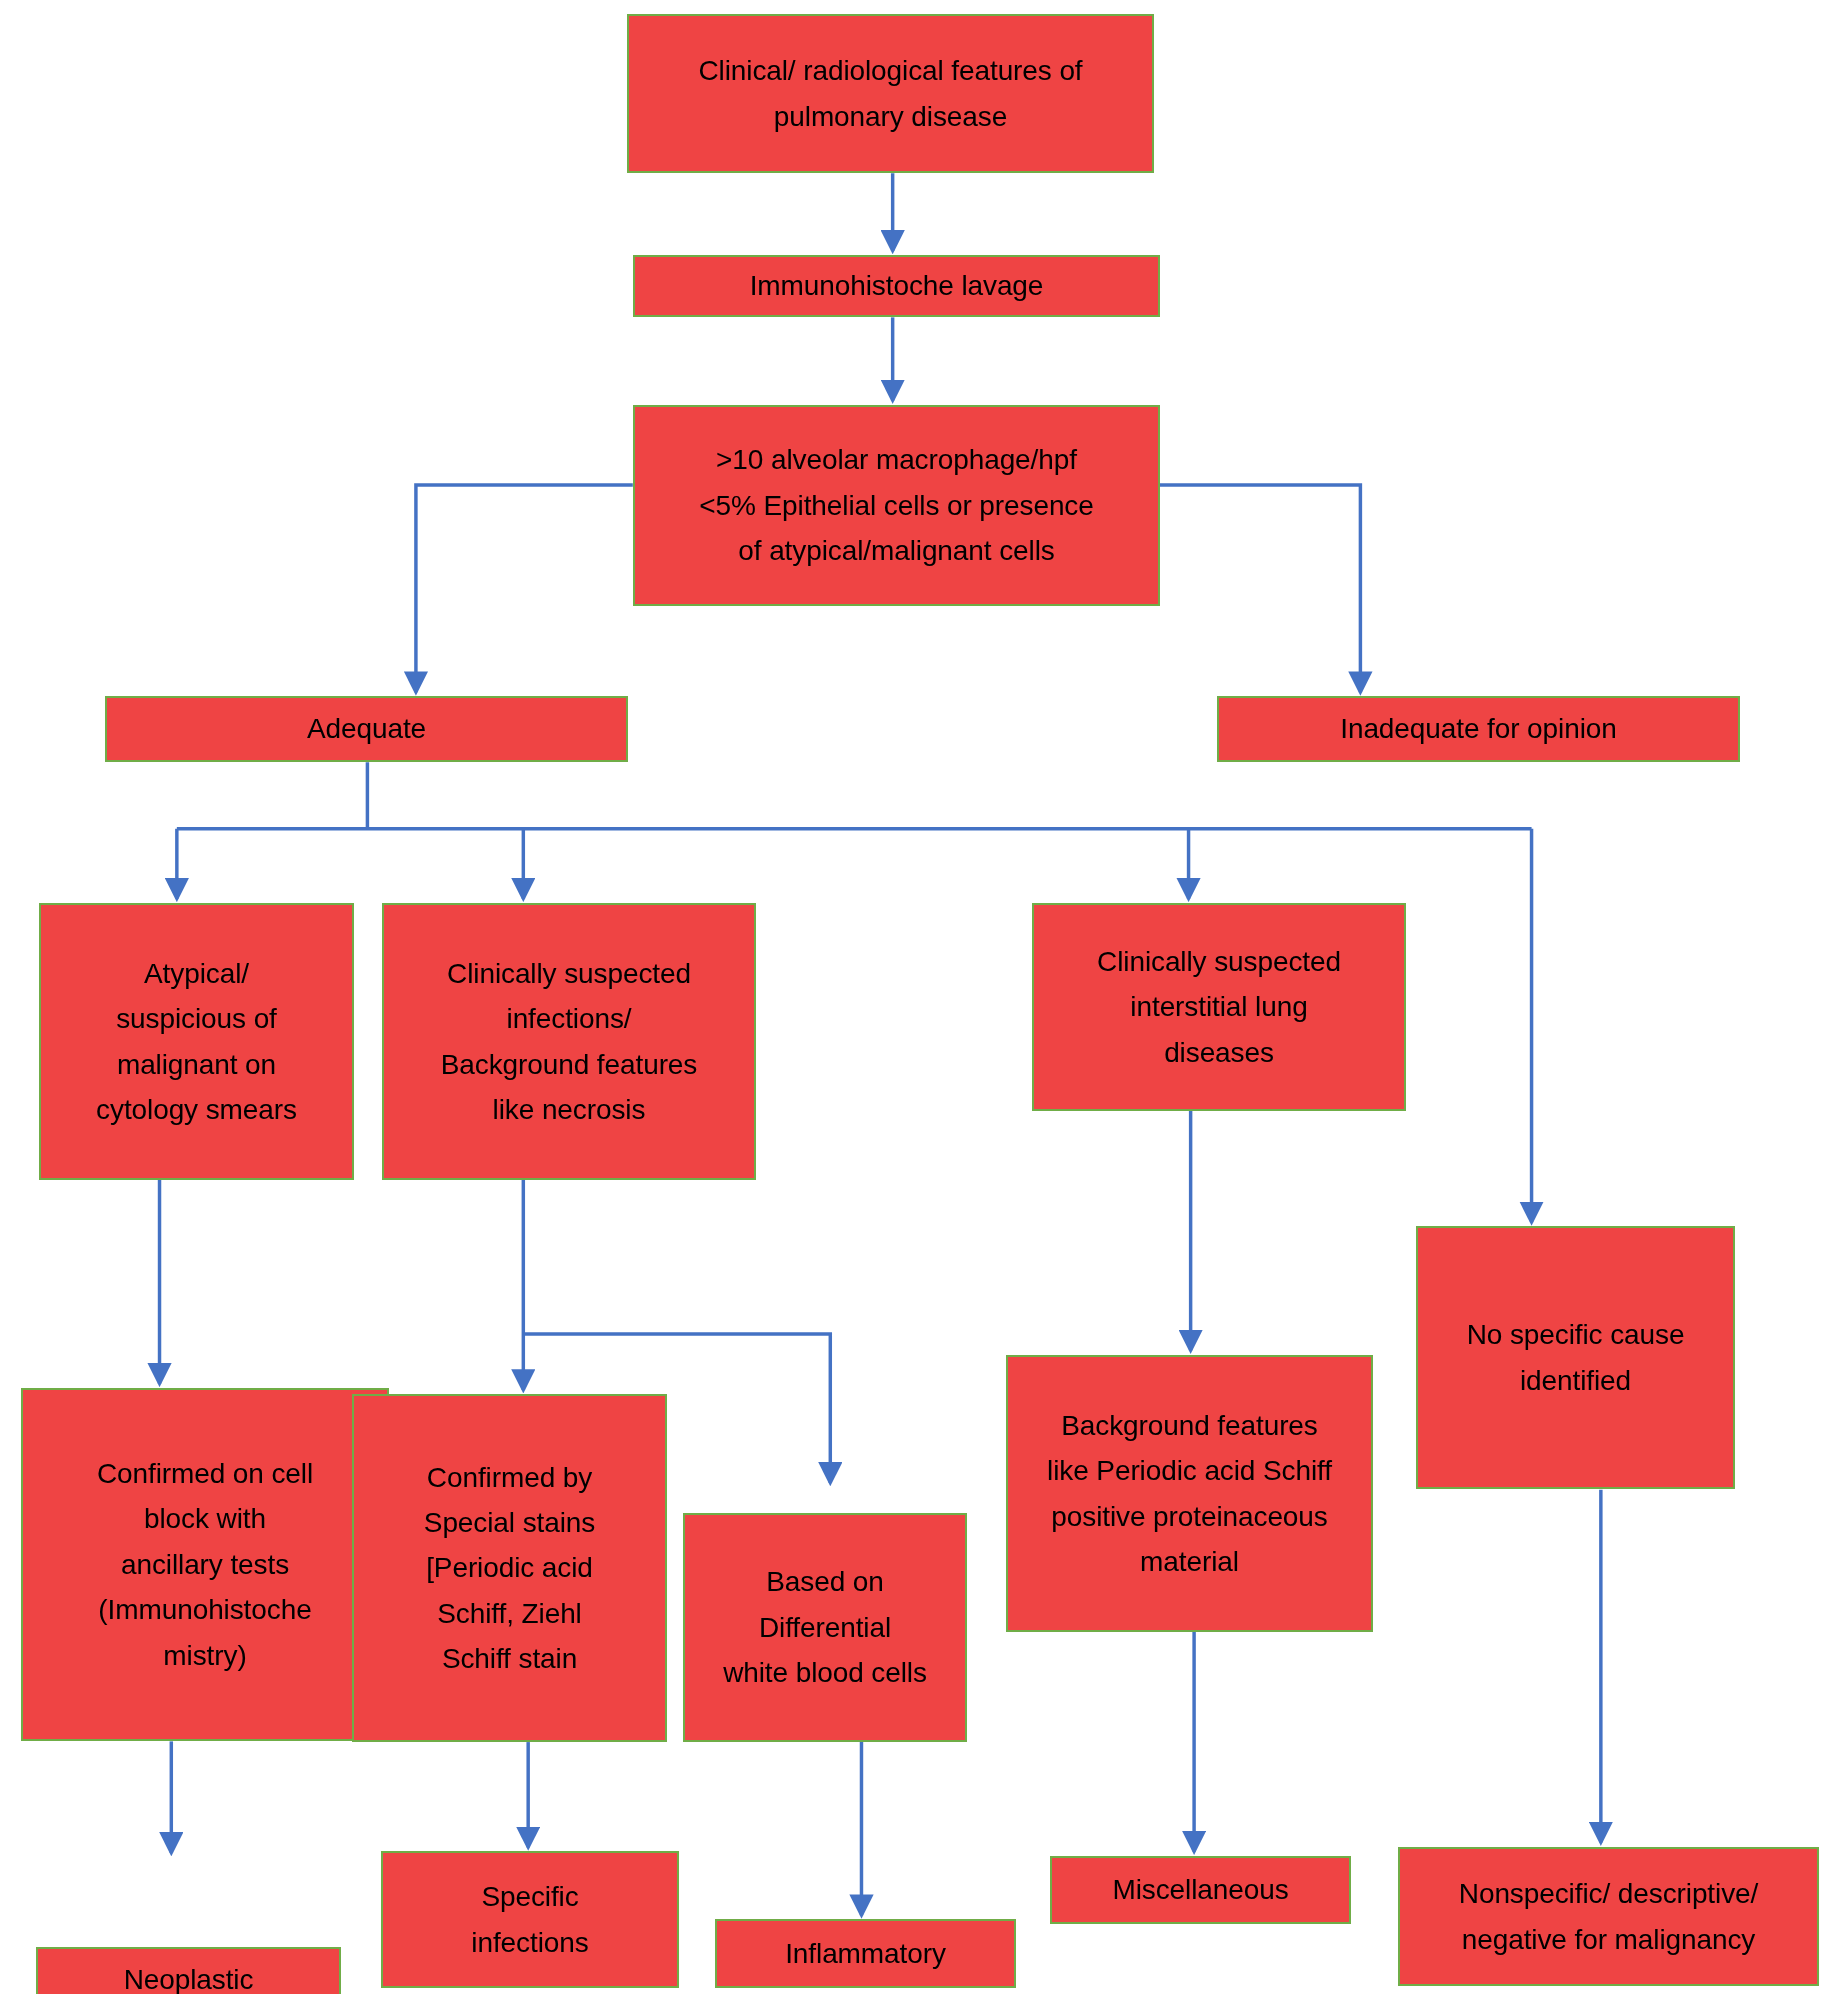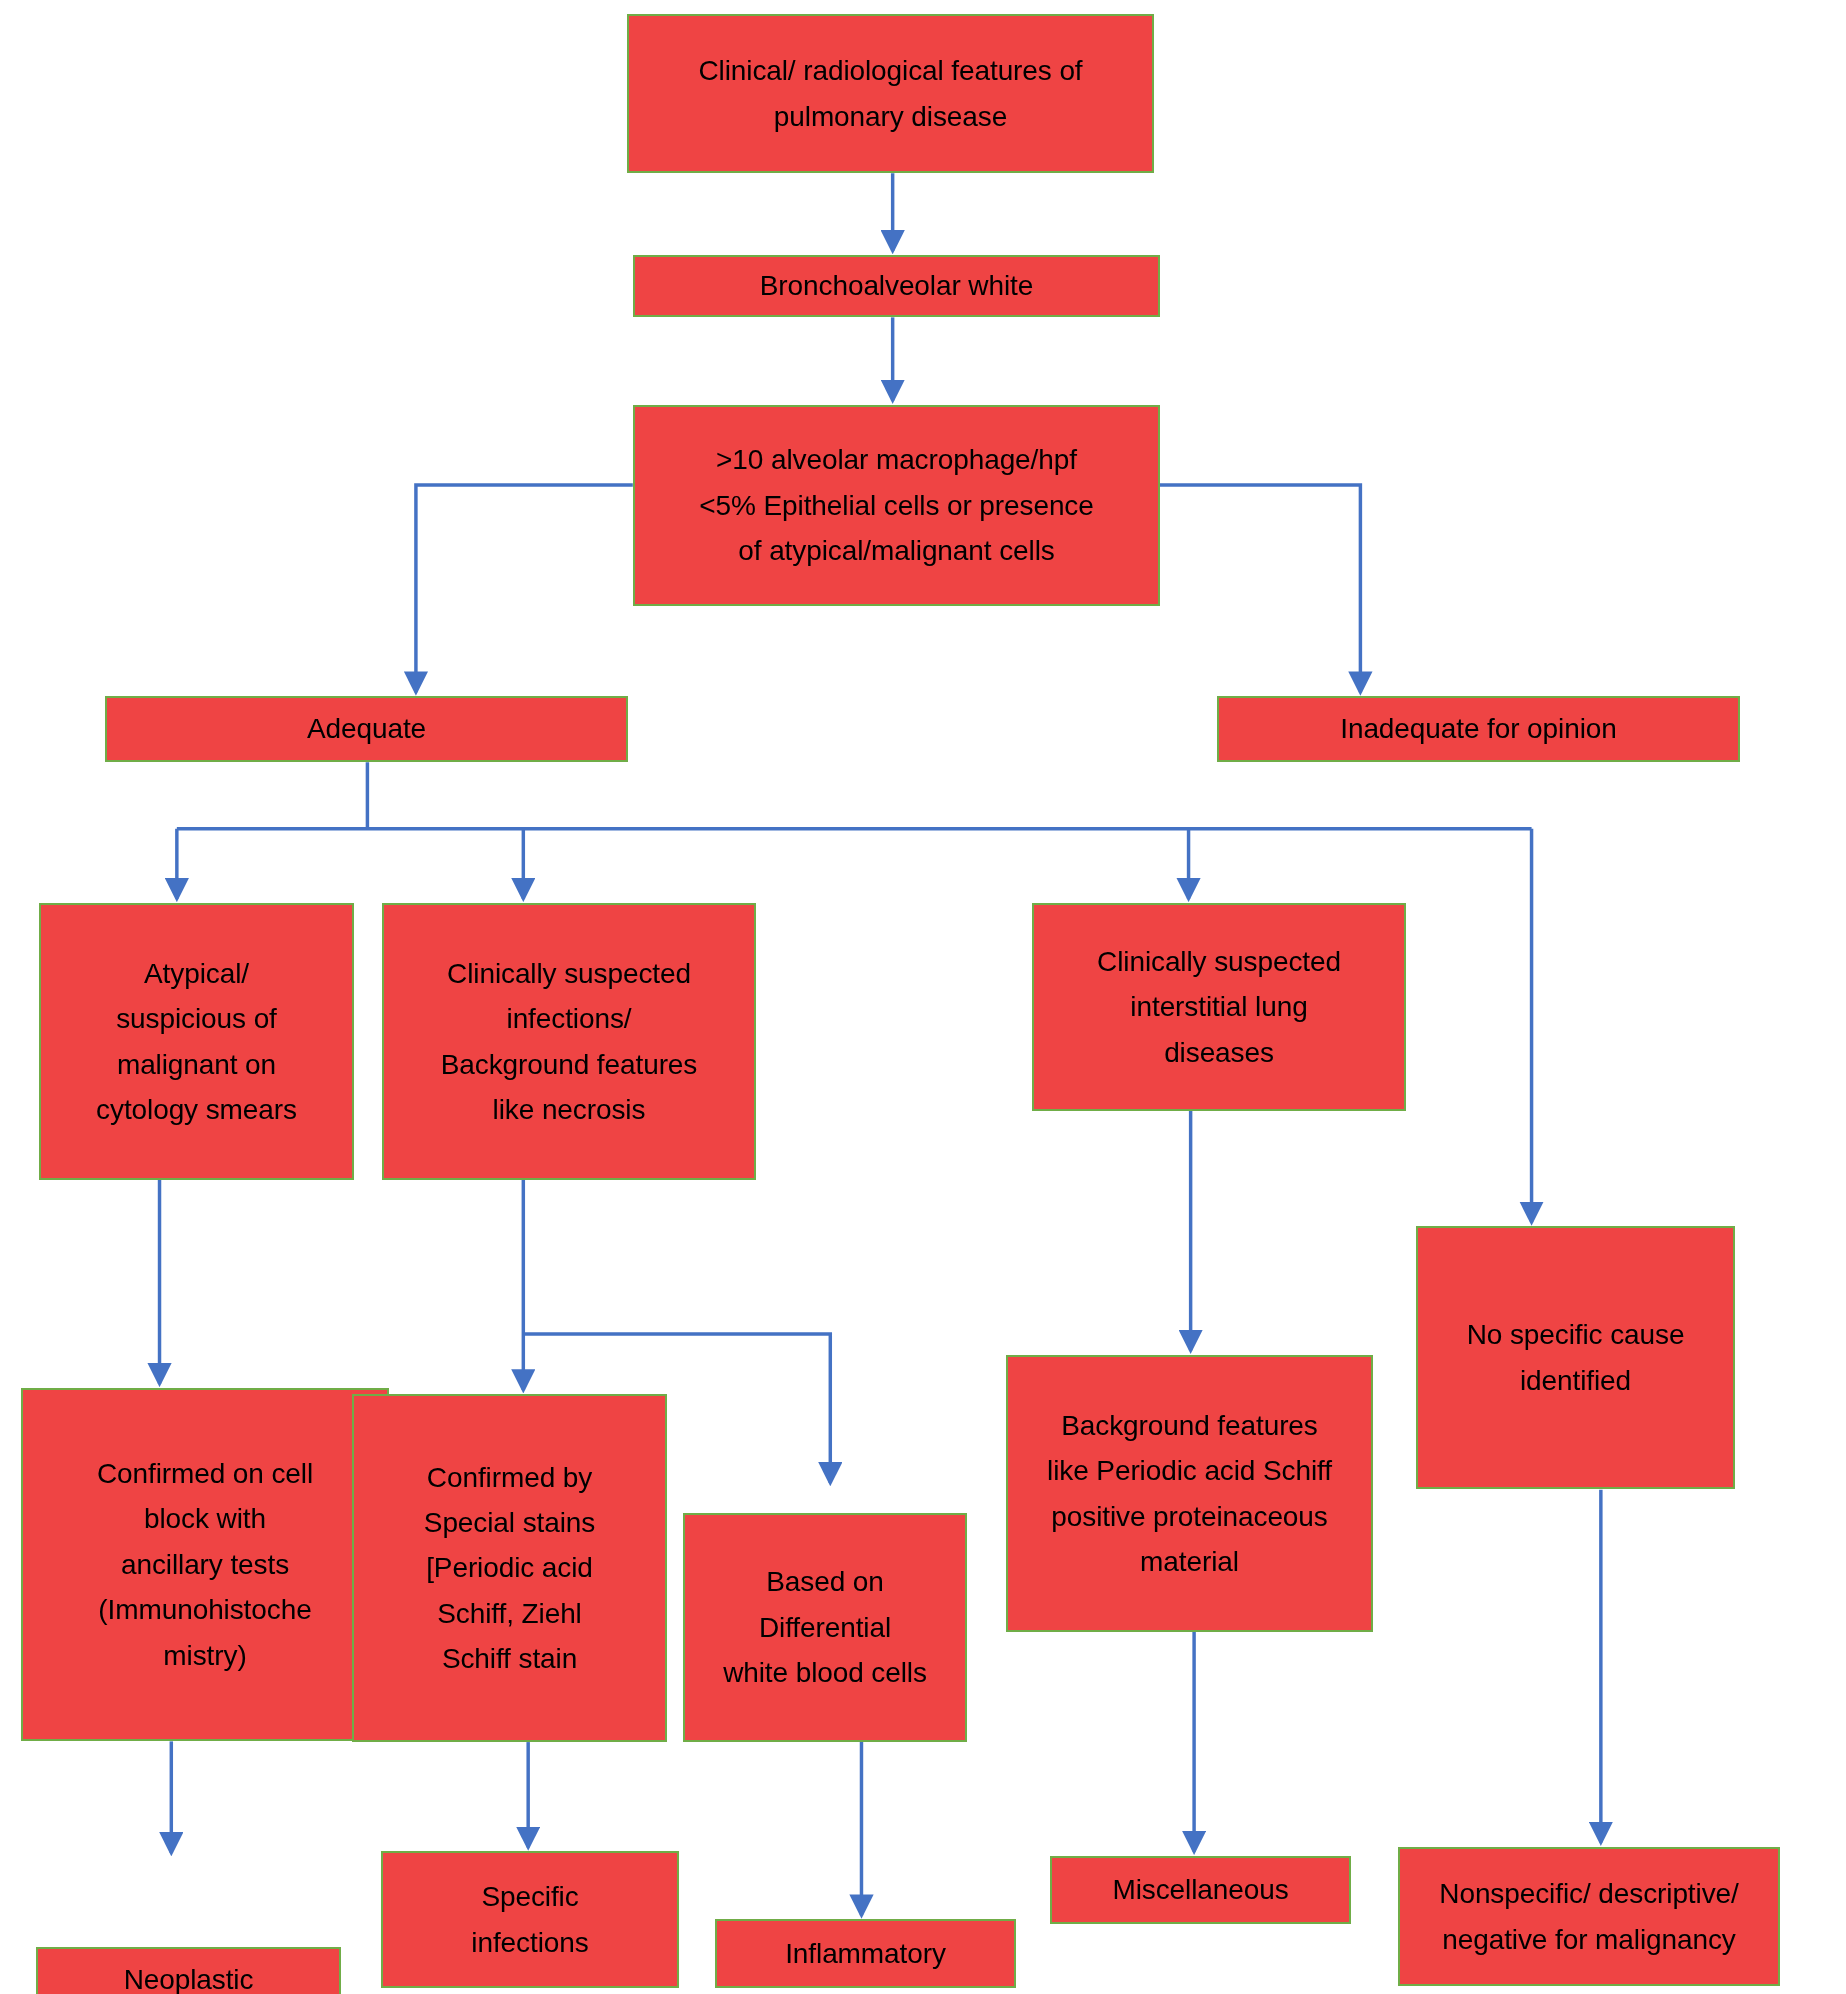--- a/index.html
+++ b/index.html
@@ -100,21 +100,21 @@
       <path d="M 255 1196 L 2210 1196"></path>
     </g>
   </svg>
 
   <div id="nodes">
       <div class="node" style="left: 627px; top: 14px; width: 527px; height: 159px;">
         <span class="ln">Clinical/ radiological features of</span>
         <span class="ln">pulmonary disease</span>
       </div>
       <div class="node" style="left: 633px; top: 255px; width: 527px; height: 62px;">
-        <span class="ln">Bronchoalveolar white</span>
+        <span class="ln">Immunohistoche lavage</span>
       </div>
       <div class="node" style="left: 633px; top: 405px; width: 527px; height: 201px;">
         <span class="ln">&gt;10 alveolar macrophage/hpf</span>
         <span class="ln">&lt;5% Epithelial cells or presence</span>
         <span class="ln">of atypical/malignant cells</span>
       </div>
       <div class="node" style="left: 105px; top: 696px; width: 523px; height: 66px;">
         <span class="ln">Adequate</span>
       </div>
       <div class="node" style="left: 1217px; top: 696px; width: 523px; height: 66px;">
@@ -172,20 +172,20 @@
       <div class="node" style="left: 381px; top: 1851px; width: 298px; height: 137px;">
         <span class="ln">Specific</span>
         <span class="ln">infections</span>
       </div>
       <div class="node" style="left: 715px; top: 1919px; width: 301px; height: 69px;">
         <span class="ln">Inflammatory</span>
       </div>
       <div class="node" style="left: 1050px; top: 1856px; width: 301px; height: 68px;">
         <span class="ln">Miscellaneous</span>
       </div>
-      <div class="node" style="left: 1398px; top: 1847px; width: 382px; height: 139px;">
+      <div class="node" style="left: 1398px; top: 1847px; width: 421px; height: 139px;">
         <span class="ln">Nonspecific/ descriptive/</span>
         <span class="ln">negative for malignancy</span>
       </div>
     </div>
 
 </div>
 
 
 </body></html>

